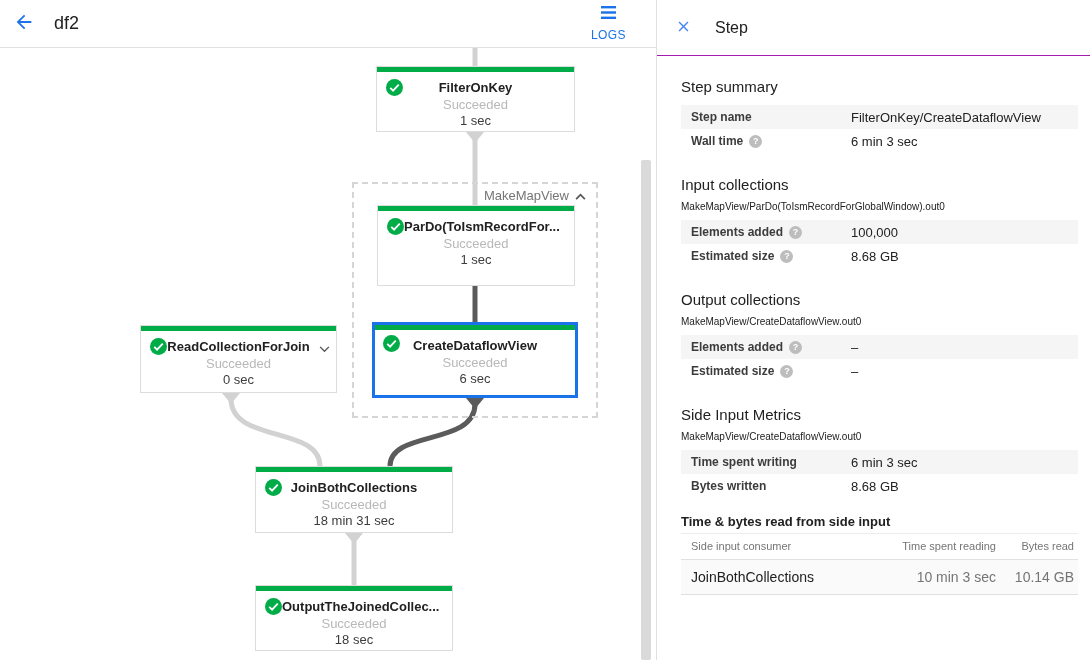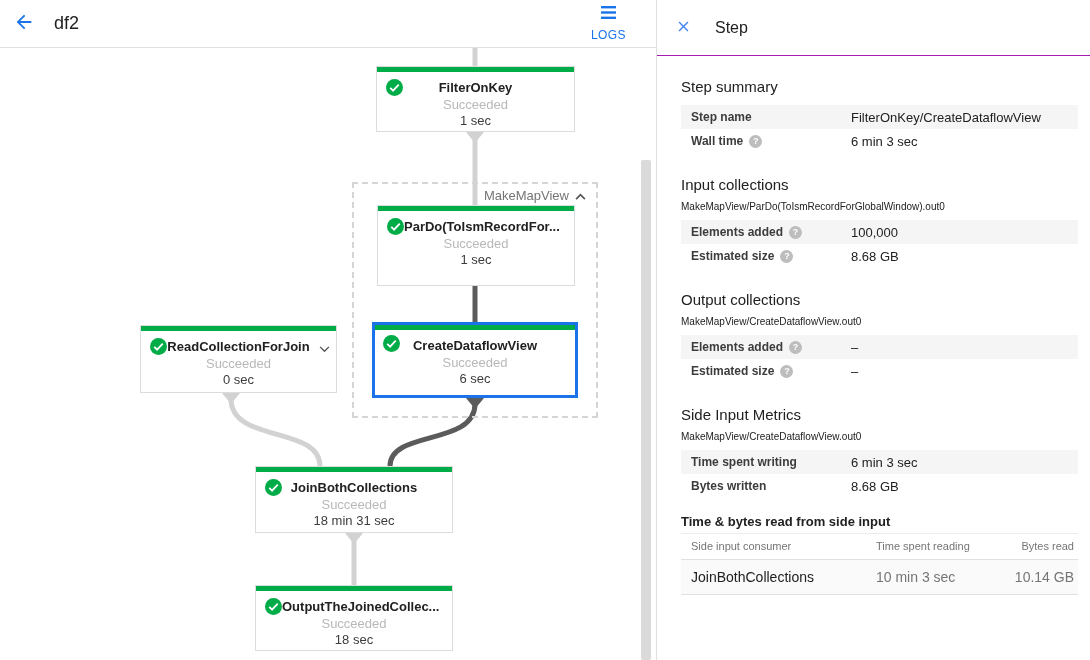--- a/index.html
+++ b/index.html
@@ -62,21 +62,21 @@
   .help { width:13px; height:13px; border-radius:50%; background:#bdbdbd; color:#fff;
           font-size:9px; font-weight:bold; display:inline-flex; align-items:center;
           justify-content:center; line-height:1; cursor:pointer; }
 
   .tbl-h { font-size:13px; font-weight:bold; color:#212121; margin-bottom:4px; }
   .tbl { width:100%; }
   .tbl-row { display:flex; align-items:center; border-bottom:1px solid #e0e0e0; }
   .tbl-row.head { color:#757575; font-size:11px; padding:6px 0 7px 0; border-top:1px solid #ececec; }
   .tbl-row.data { font-size:14px; padding:9px 0; background:#fafafa; }
   .c1 { flex:1; padding-left:10px; }
-  .c2 { width:120px; text-align:left; }
+  .c2 { width:120px; text-align:right; }
   .c3 { width:82px; text-align:right; padding-right:4px; }
   .tbl-row.data .c1 { color:#212121; }
   .tbl-row.data .c2, .tbl-row.data .c3 { color:#757575; }
 </style>
 </head>
 <body>
 
 <div class="app">
 
   <div class="graph-pane">

